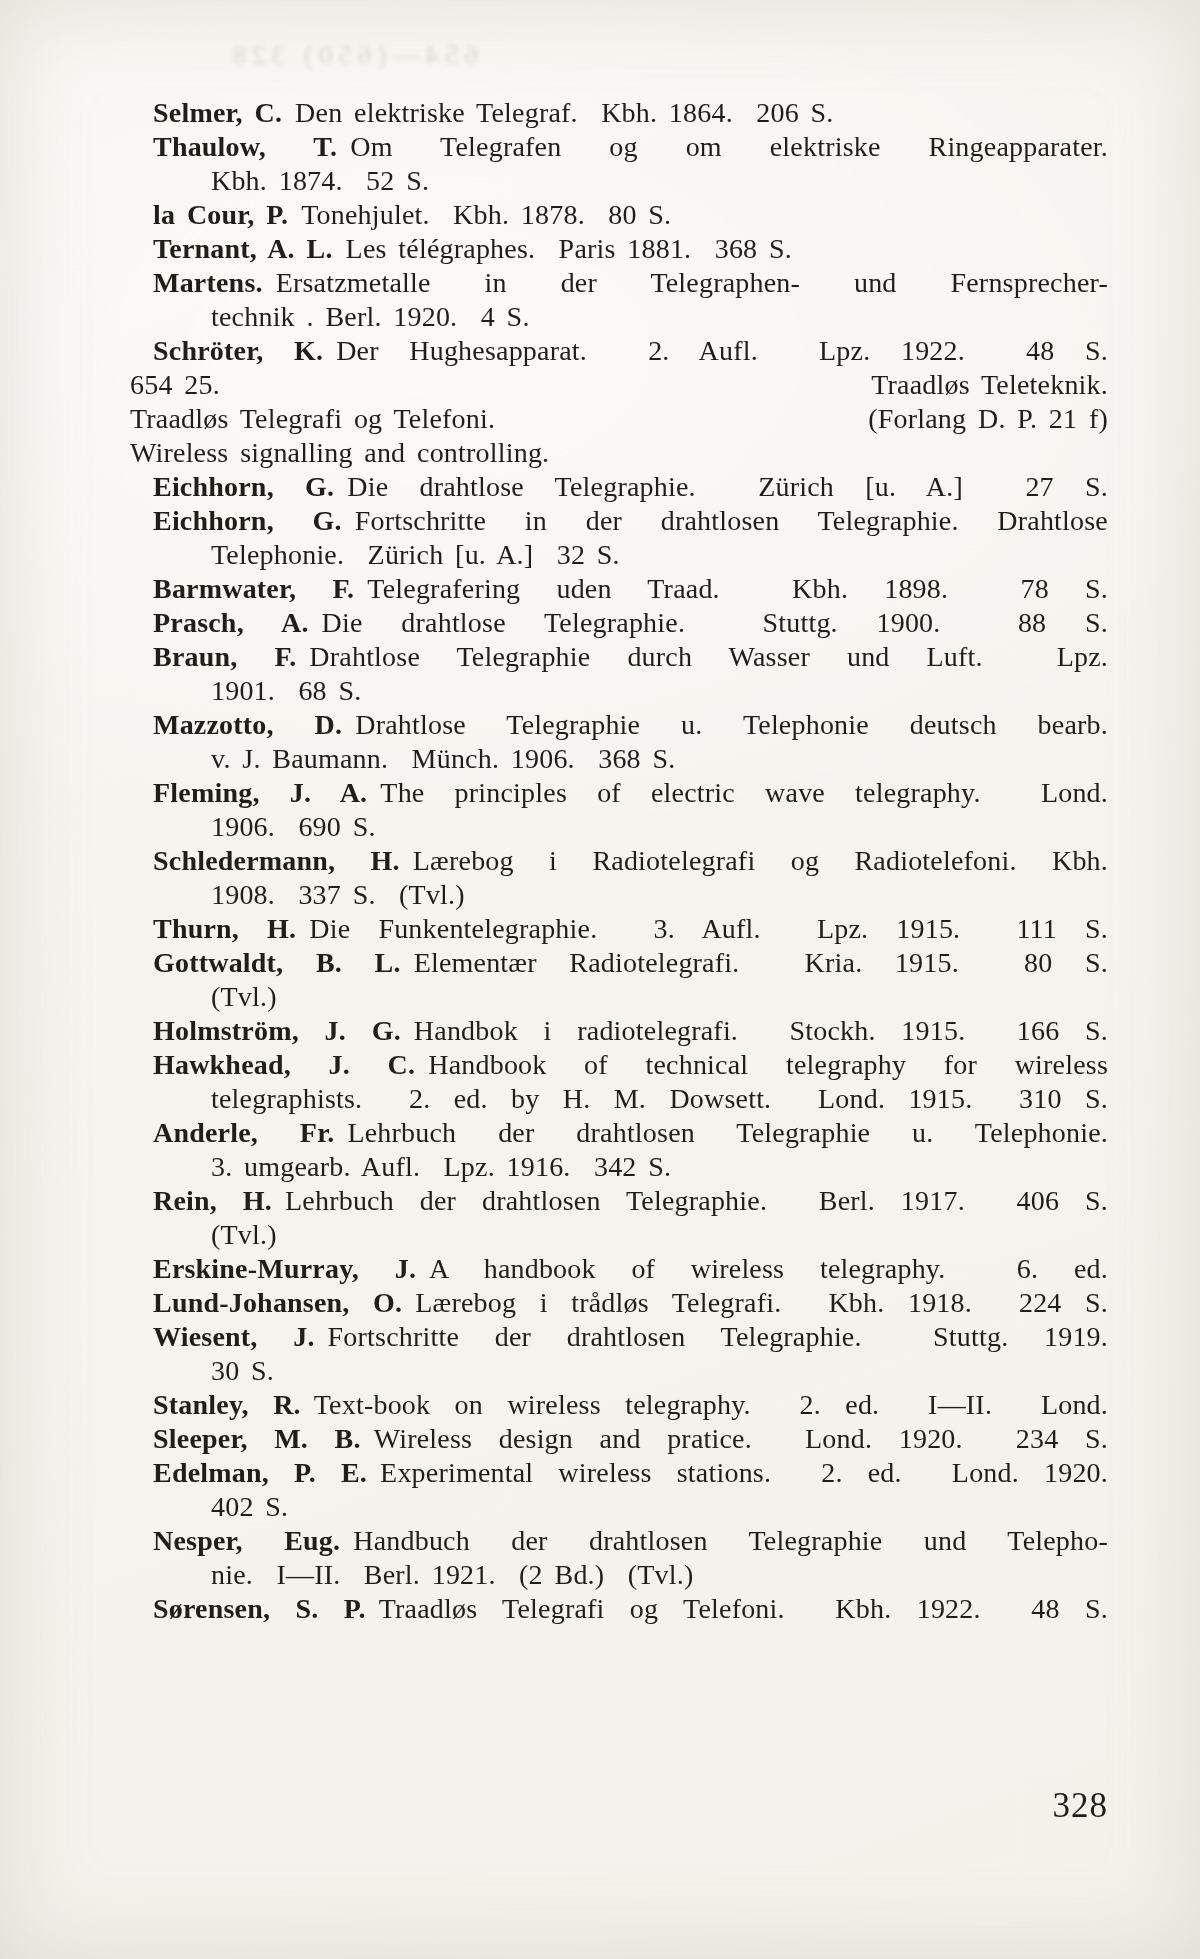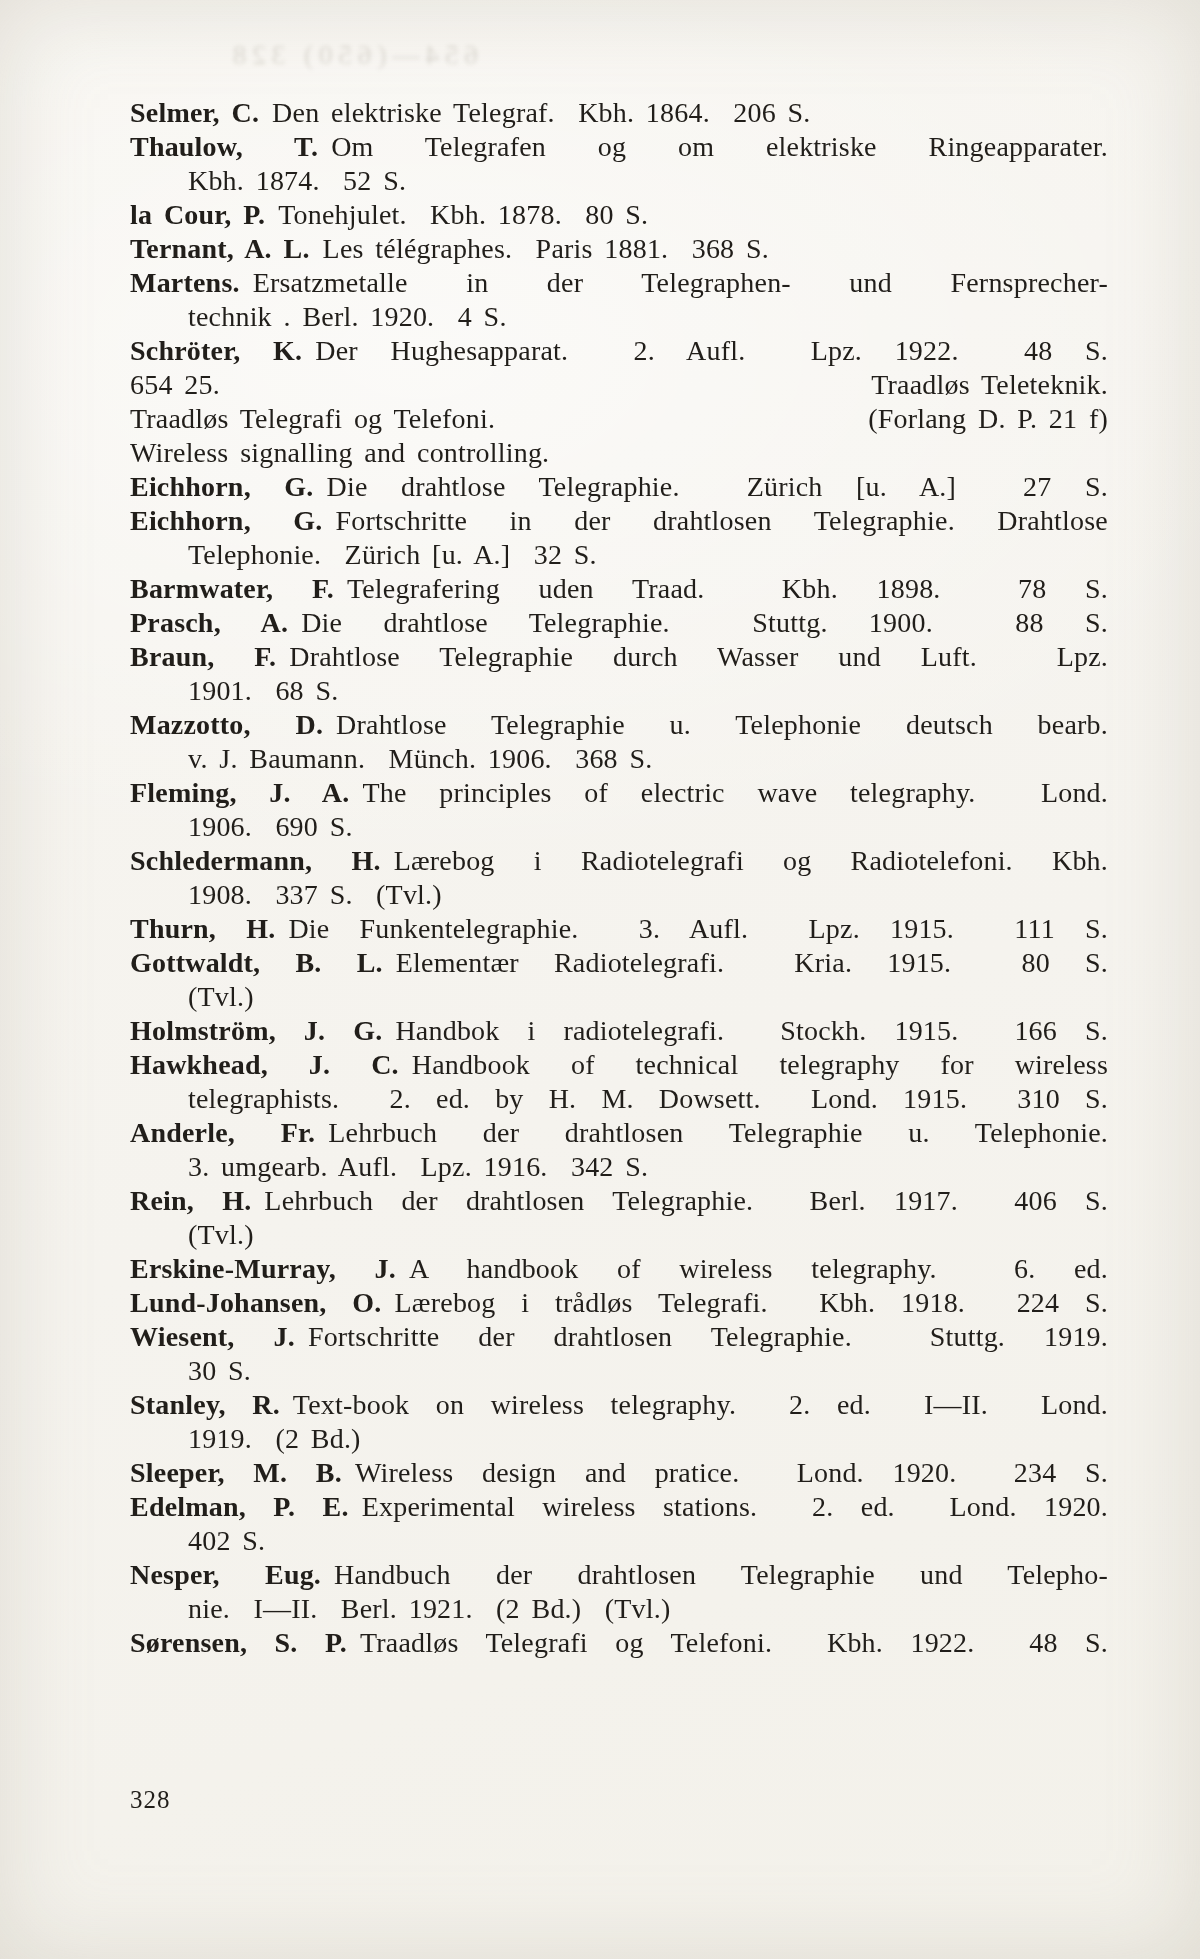--- a/index.html
+++ b/index.html
@@ -47,20 +47,21 @@
     letter-spacing: 0.2px;
   }
   .entry {
     margin: 0;
   }
   .line {
     display: block;
     white-space: pre-wrap;
     word-spacing: 4.5px;
     text-align: left;
+    margin-left: 23px;
   }
   .line.fill {
     text-align: justify;
     text-align-last: justify;
   }
   .line.cont {
     padding-left: 58px;
   }
   .entry b {
     font-weight: 700;
@@ -74,22 +75,22 @@
     word-spacing: 4.5px;
   }
   .spread.hdr {
     font-weight: 400;
   }
   .pagenum {
     position: absolute;
     left: 130px;
     top: 1786px;
     width: 978px;
-    text-align: left;
-    font-size: 25px;
+    text-align: right;
+    font-size: 35px;
     letter-spacing: 1px;
     color: #211e1a;
   }
 </style>
 </head>
 <body style="background: rgb(246, 244, 239);">
 
 <div class="page" style="color: rgb(33, 30, 26);">
 
   <div class="bleed">654—(650) 328</div>
@@ -190,21 +191,20 @@
         </p>
         <p class="entry">
           <span class="line fill"><b>Lund-Johansen, O.</b><span>Lærebog i trådløs Telegrafi.  Kbh. 1918.  224 S.</span></span>
         </p>
         <p class="entry">
           <span class="line fill"><b>Wiesent, J.</b><span>Fortschritte der drahtlosen Telegraphie.  Stuttg. 1919.</span></span>
           <span class="line cont"><span>30 S.</span></span>
         </p>
         <p class="entry">
           <span class="line fill"><b>Stanley, R.</b><span>Text-book on wireless telegraphy.  2. ed.  I—II.  Lond.</span></span>
-          <span class="line cont"><span>1919.  (2 Bd.)</span></span>
         </p>
         <p class="entry">
           <span class="line fill"><b>Sleeper, M. B.</b><span>Wireless design and pratice.  Lond. 1920.  234 S.</span></span>
         </p>
         <p class="entry">
           <span class="line fill"><b>Edelman, P. E.</b><span>Experimental wireless stations.  2. ed.  Lond. 1920.</span></span>
           <span class="line cont"><span>402 S.</span></span>
         </p>
         <p class="entry">
           <span class="line fill"><b>Nesper, Eug.</b><span>Handbuch der drahtlosen Telegraphie und Telepho-</span></span>

